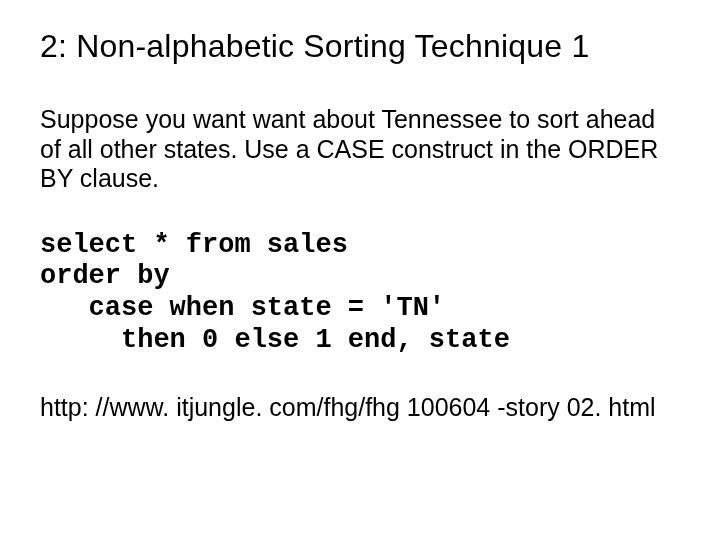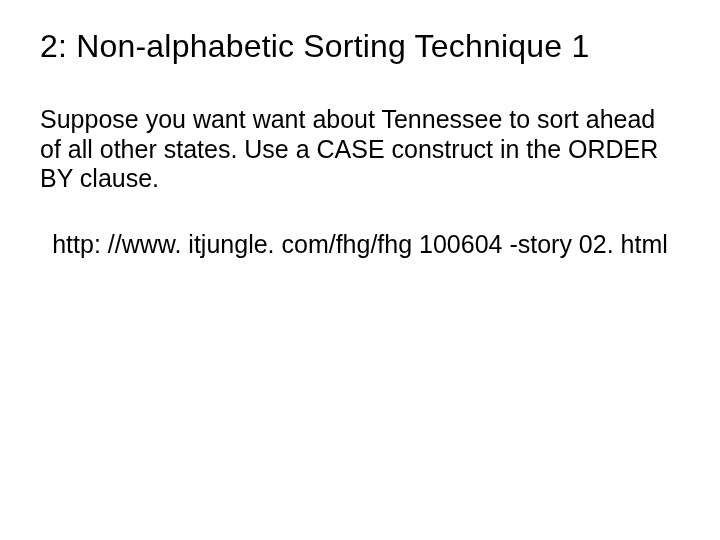--- a/index.html
+++ b/index.html
@@ -33,26 +33,29 @@
     font-family: "Lucida Console", Consolas, "Courier New", monospace;
     font-size: 27px;
     font-weight: bold;
     line-height: 1.18;
     white-space: pre;
     margin: 0 0 36px 0;
   }
   .footer-link {
     font-size: 25px;
     font-weight: 400;
-    text-align: center;
   }
 </style>
 </head>
 <body>
 
 <div class="slide">
   <h1 class="title">2: Non-alphabetic Sorting Technique 1</h1>
 
   <p class="body-text">Suppose you want want about Tennessee to sort ahead of all other states. Use a CASE construct in the ORDER BY clause.</p>
 
+  <div class="code-block">select * from sales
+order by
+   case when state = 'TN'
+     then 0 else 1 end, state</div>
 
   <div class="footer-link">http: //www. itjungle. com/fhg/fhg 100604 -story 02. html</div>
 </div>
 
 </body></html>

